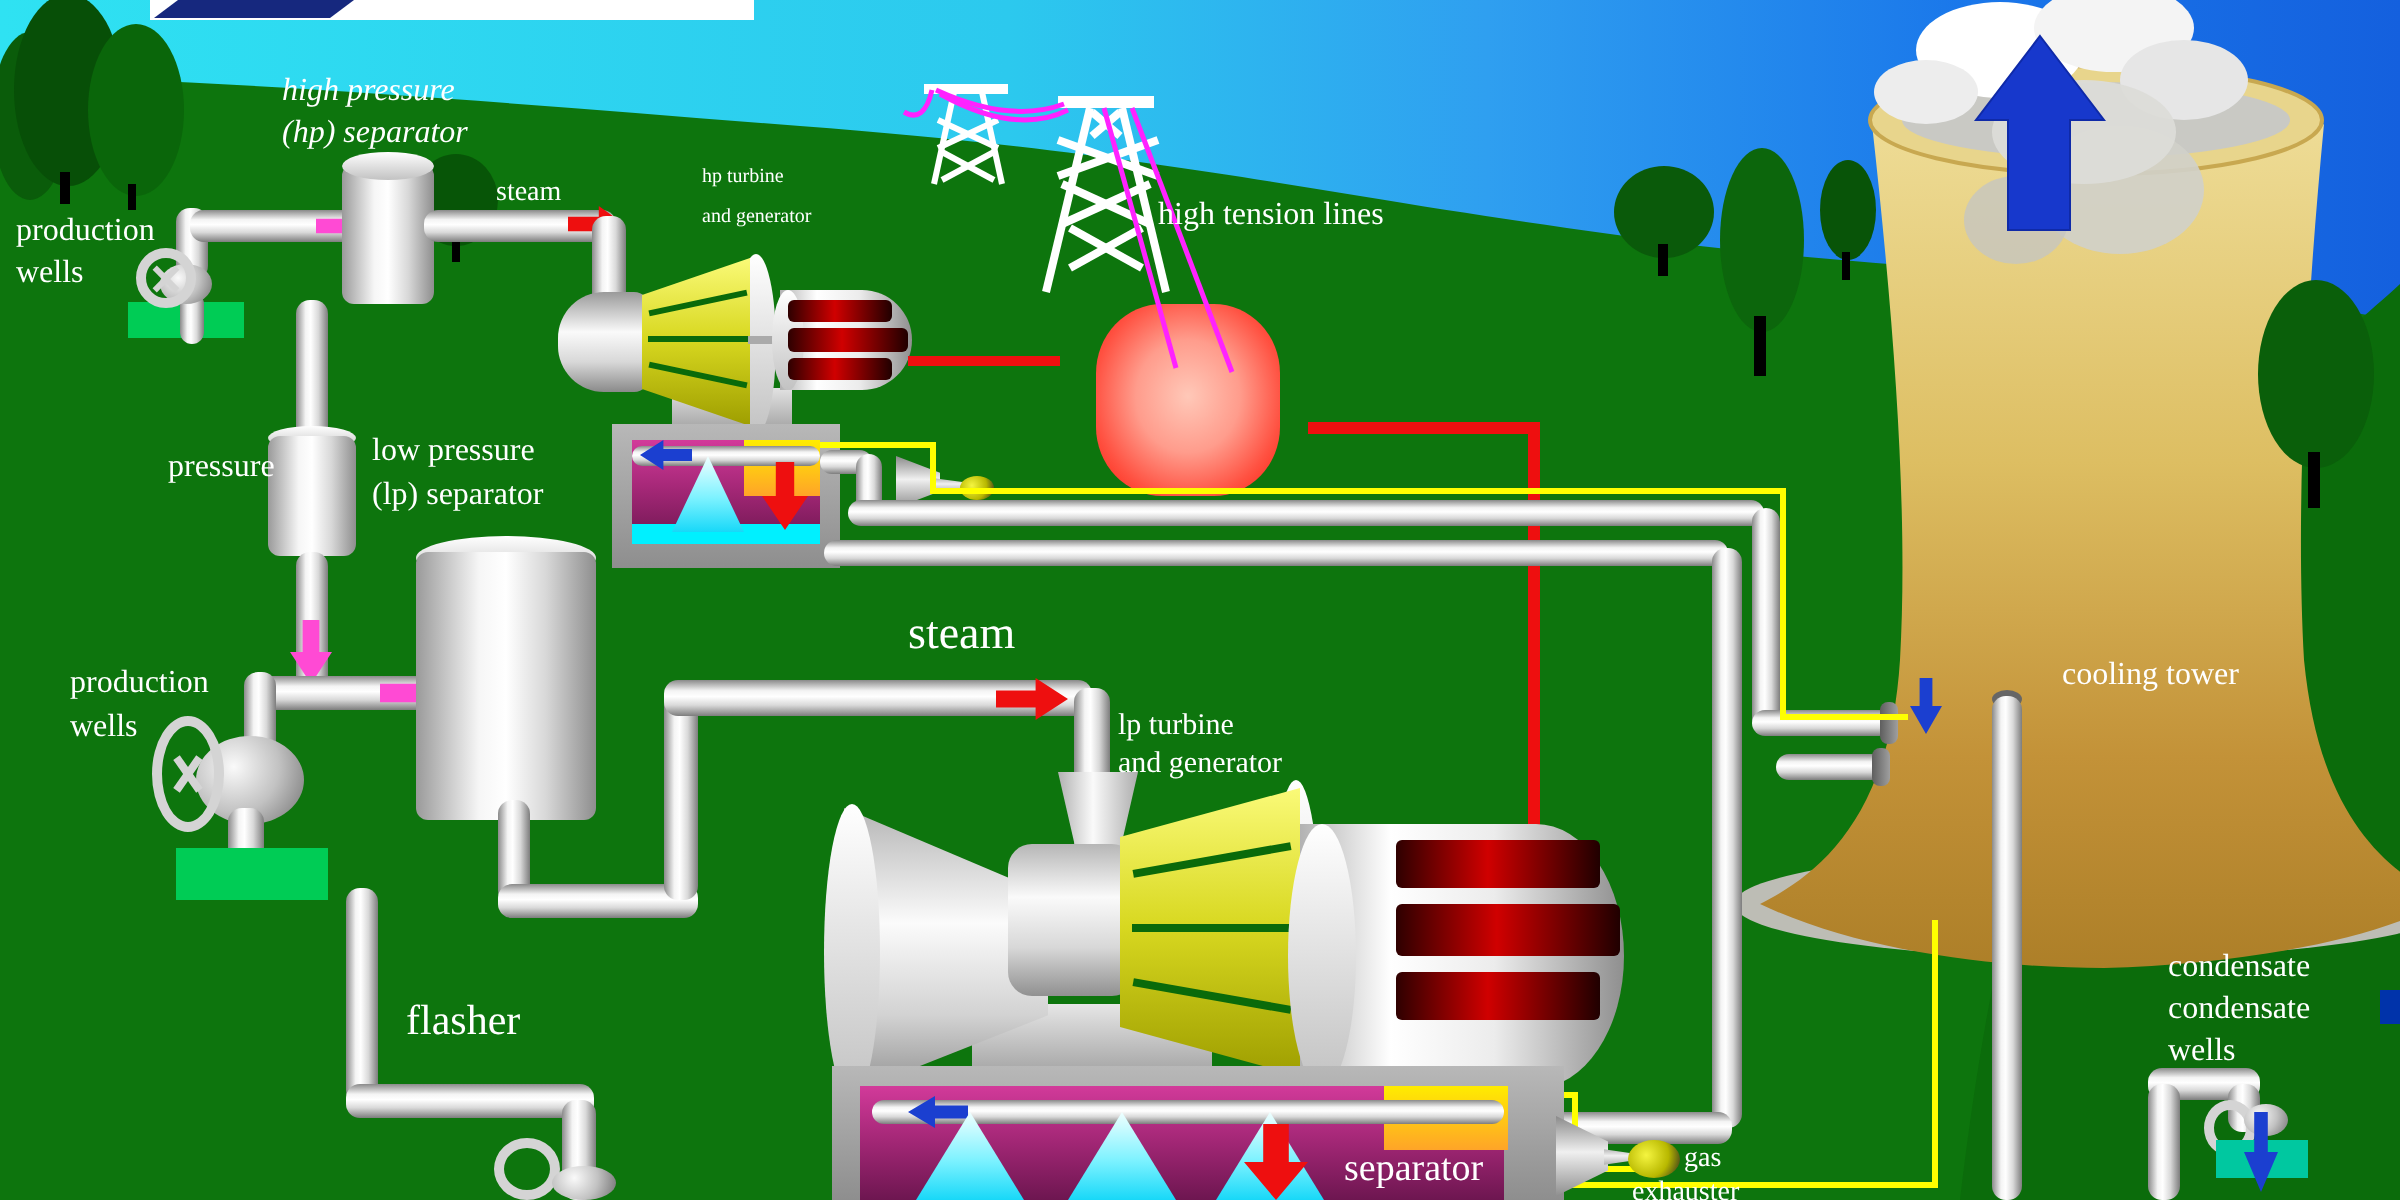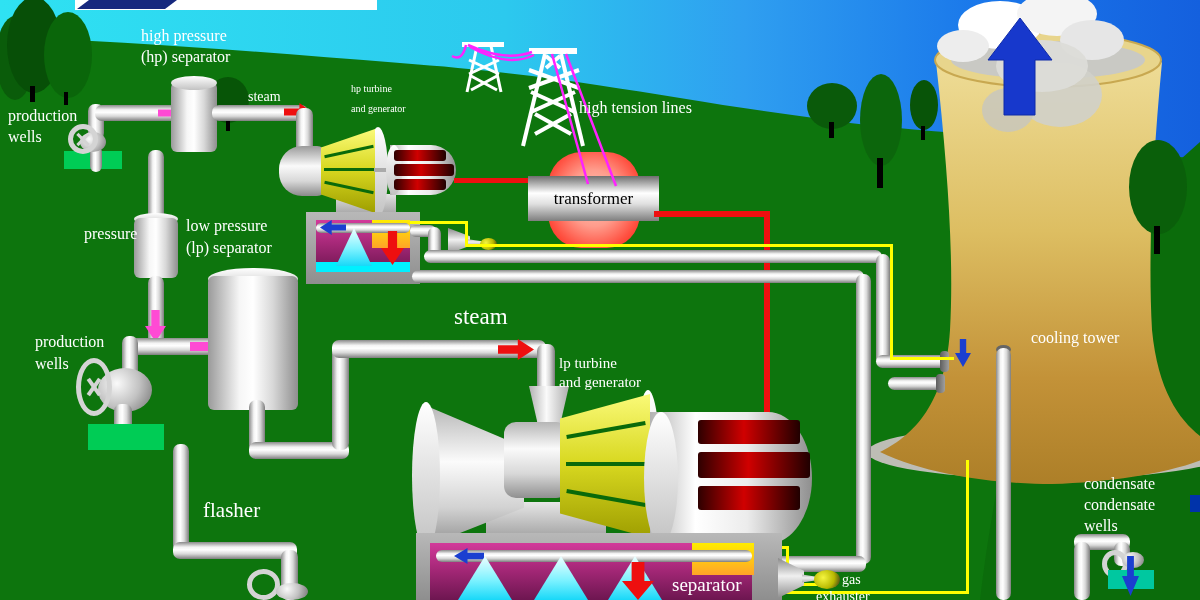--- a/index.html
+++ b/index.html
@@ -152,23 +152,20 @@
   <div class="abs stripe" style="left:324px;top:186px;width:50px;height:3px;transform:rotate(12deg);"></div>
   <div class="abs" style="left:374px;top:168px;width:16px;height:4px;background:#aaa;"></div>
   <div class="abs gen" style="left:390px;top:145px;width:66px;height:50px;border-radius:0 25px 25px 0;"></div>
   <div class="abs captop" style="left:386px;top:145px;width:16px;height:50px;"></div>
   <div class="abs genband" style="left:394px;top:150px;width:52px;height:11px;"></div>
   <div class="abs genband" style="left:394px;top:164px;width:60px;height:12px;"></div>
   <div class="abs genband" style="left:394px;top:179px;width:52px;height:11px;"></div>
   <div class="abs red" style="left:454px;top:178px;width:76px;height:5px;"></div>
 
   <div class="abs" style="left:548px;top:152px;width:92px;height:96px;border-radius:36%;background:radial-gradient(ellipse at 50% 48%,#ffc8b8 0%,#ff9c8c 40%,#ff5242 72%,#fc2616 95%);"></div>
-  <div class="abs" style="left:528px;top:176px;width:131px;height:45px;background:linear-gradient(180deg,#6e6e6e 0%,#ffffff 38%,#e0e0e0 62%,#7e7e7e 100%);text-align:center;">
-    <span style="color:#000;font-size:17px;line-height:45px;">transformer</span>
-  </div>
 
   <div class="abs red" style="left:654px;top:211px;width:116px;height:6px;"></div>
   <div class="abs red" style="left:764px;top:211px;width:6px;height:206px;"></div>
 
   <div class="abs" style="left:306px;top:212px;width:114px;height:72px;background:linear-gradient(180deg,#b8b8b8,#8e8e8e);"></div>
   <div class="abs magenta-box" style="left:316px;top:220px;width:94px;height:52px;"></div>
   <div class="abs yellowblock" style="left:372px;top:220px;width:38px;height:28px;"></div>
   <div class="abs" style="left:316px;top:262px;width:94px;height:10px;background:#00f0ff;"></div>
   <div class="abs pipe-h" style="left:316px;top:223px;width:94px;height:10px;"></div>
   <div class="abs blue ar-l" style="left:320px;top:220px;width:26px;height:15px;"></div>
@@ -276,21 +273,21 @@
       <path d="M470,47 Q508,68 534,55"></path>
       <line x1="552" y1="54" x2="588" y2="184"></line>
       <line x1="566" y1="54" x2="616" y2="186"></line>
     </g>
   </svg>
 
   <div class="lbl" style="left:8px;top:105px;">
     <div>production</div>
     <div>wells</div>
   </div>
-  <div class="lbl" style="left:141px;top:25px;">
+  <div class="lbl" style="left:141px;top:35px;font-style:italic;">
     <div>high pressure</div>
     <div>(hp) separator</div>
   </div>
   <div class="lbl" style="left:248px;top:86px;font-size:14px;">steam</div>
   <div class="lbl" style="left:351px;top:79px;font-size:10px;line-height:20px;">
     <div>hp turbine</div>
     <div>and generator</div>
   </div>
   <div class="lbl" style="left:579px;top:97px;">high tension lines</div>
   <div class="lbl" style="left:84px;top:223px;">pressure</div>

